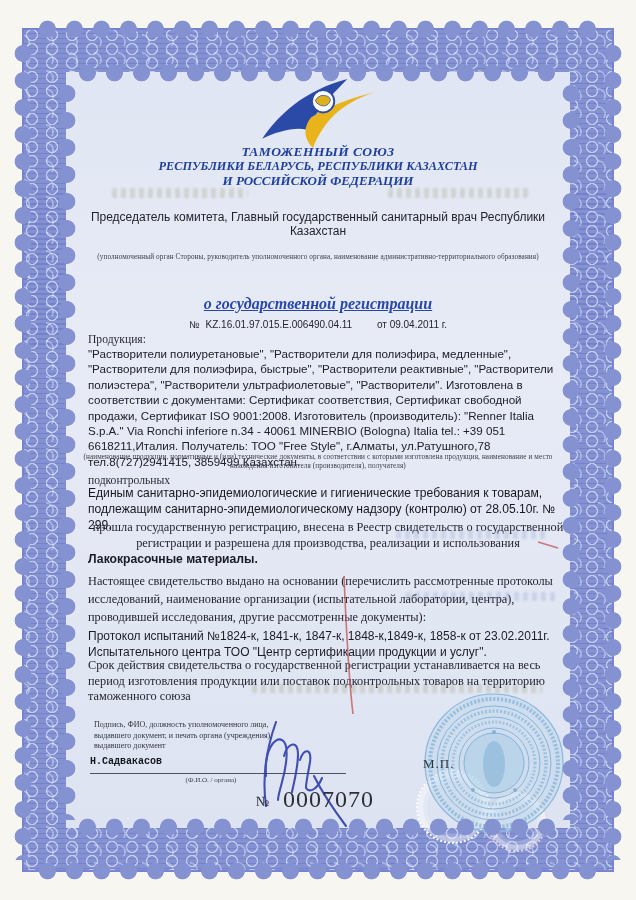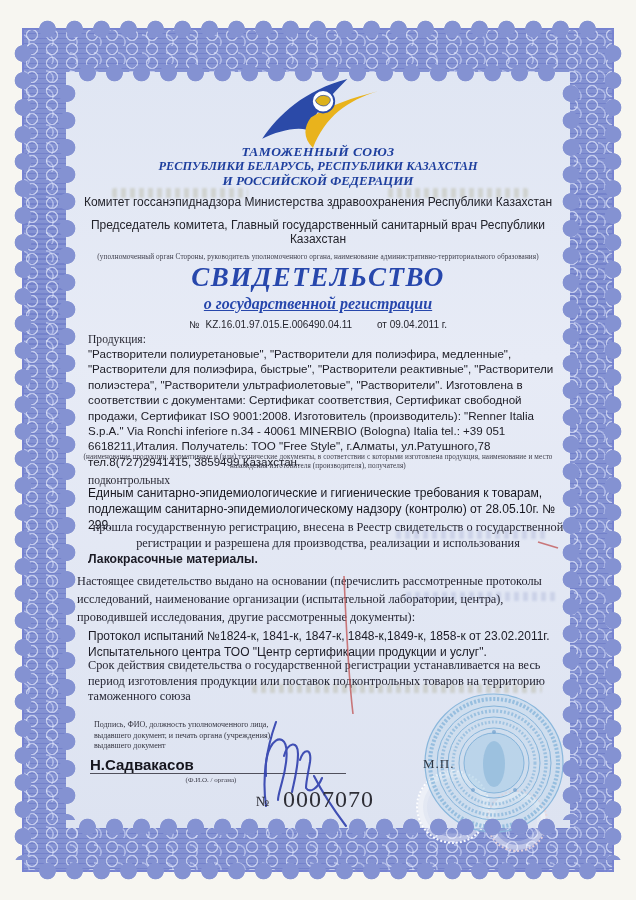--- a/index.html
+++ b/index.html
@@ -64,58 +64,56 @@
       <path d="M10 60 C26 36 52 12 94 1 C76 19 62 35 54 51 C42 48 24 53 10 60 Z" fill="#2b4aa8"></path>
       <path d="M124 13 C94 22 72 38 60 69 C50 59 51 48 58 39 C76 27 100 19 124 13 Z" fill="#e9b31c"></path>
       <circle cx="70" cy="23" r="11" fill="#ffffff" stroke="#2b4aa8" stroke-width="1.8"></circle>
       <path d="M62.5 22 q4 -7 12 -4 q4 2 2 6 q-3 5 -9 3 q-5 -2 -5 -5 z" fill="#ddb21c" stroke="#2b4aa8" stroke-width="0.7"></path>
     </svg>
 
     <div class="abs ctr ser hdr-blue" style="top:72px;font-size:13.5px;letter-spacing:.4px;">ТАМОЖЕННЫЙ СОЮЗ</div>
     <div class="abs ctr ser hdr-blue" style="top:87px;font-size:12.3px;">РЕСПУБЛИКИ БЕЛАРУСЬ, РЕСПУБЛИКИ КАЗАХСТАН</div>
     <div class="abs ctr ser hdr-blue" style="top:101px;font-size:13px;">И РОССИЙСКОЙ ФЕДЕРАЦИИ</div>
 
-    <div class="abs ctr" style="top:123px;font-size:12px;color:#23232b;">Комитет госсанэпиднадзора Министерства здравоохранения Республики Казахстан</div>
-    <div class="abs ctr" style="top:138px;font-size:12px;color:#23232b;margin-top:8px;">Председатель комитета, Главный государственный санитарный врач Республики Казахстан</div>
+    <div class="abs ctr" style="top:138px;font-size:12px;color:#23232b;">Председатель комитета, Главный государственный санитарный врач Республики Казахстан</div>
 
     <div class="abs ctr ser tiny" style="top:181px;">(уполномоченный орган Стороны, руководитель уполномоченного органа, наименование административно-территориального образования)</div>
 
-    <div class="abs ctr ser" style="top:190px;font-size:27px;font-weight:bold;font-style:italic;color:#2747ac;letter-spacing:1.5px;">СВИДЕТЕЛЬСТВО</div>
     <div class="abs ctr ser" style="top:223px;font-size:16px;font-weight:bold;font-style:italic;color:#2747ac;text-decoration:underline;">о государственной регистрации</div>
 
     <div class="abs ctr" style="top:247px;font-size:10px;color:#25252e;">
       <span>№</span>
       <span style="margin-left:3px;">KZ.16.01.97.015.Е.006490.04.11</span>
       <span style="margin-left:22px;">от 09.04.2011 г.</span>
     </div>
 
     <div class="abs ser" style="left:22px;top:261px;font-size:11.6px;color:#2b2b36;">Продукция:</div>
     <div class="abs body-sans" style="left:22px;top:274px;width:478px;">"Растворители полиуретановые", "Растворители для полиэфира, медленные", "Растворители для полиэфира, быстрые", "Растворители реактивные", "Растворители полиэстера", "Растворители ультрафиолетовые", "Растворители". Изготовлена в соответствии с документами: Сертификат соответствия, Сертификат свободной продажи, Сертификат ISO 9001:2008. Изготовитель (производитель): "Renner Italia S.p.A." Via Ronchi inferiore n.34 - 40061 MINERBIO (Bologna) Italia tel.: +39 051 6618211,Италия. Получатель: ТОО "Free Style", г.Алматы, ул.Ратушного,78 тел.8(727)2941415, 3859499,Казахстан.</div>
 
     <div class="abs ctr ser tiny" style="top:381px;left:10px;right:10px;line-height:9.4px;">(наименование продукции, нормативные и (или) технические документы, в соответствии с которыми изготовлена продукция, наименование и место нахождения изготовителя (производителя), получателя)</div>
 
     <div class="abs ser" style="left:22px;top:402px;font-size:11.6px;color:#2b2b36;">подконтрольных</div>
     <div class="abs" style="left:22px;top:413px;width:486px;font-size:12.1px;line-height:16px;color:#17171f;">Единым санитарно-эпидемиологические и гигиенические требования к товарам, подлежащим санитарно-эпидемиологическому надзору (контролю) от 28.05.10г. № 299.</div>
 
     <div class="abs ser body-ser" style="left:22px;top:447px;width:480px;">прошла государственную регистрацию, внесена в Реестр свидетельств о государственной регистрации и разрешена для производства, реализации и использования</div>
     <div class="abs" style="left:22px;top:480px;font-size:12.2px;font-weight:bold;color:#1a1a24;">Лакокрасочные материалы.</div>
 
-    <div class="abs ser" style="left:11px;top:500px;width:476px;font-size:12.3px;line-height:18.2px;color:#262633;">Настоящее свидетельство выдано на основании (перечислить рассмотренные протоколы исследований, наименование организации (испытательной лаборатории, центра), проводившей исследования, другие рассмотренные документы):</div>
+    <div class="abs ser" style="left:22px;top:500px;width:476px;font-size:12.3px;line-height:18.2px;color:#262633;">Настоящее свидетельство выдано на основании (перечислить рассмотренные протоколы исследований, наименование организации (испытательной лаборатории, центра), проводившей исследования, другие рассмотренные документы):</div>
     <div class="abs" style="left:22px;top:557px;font-size:12px;color:#1c1c26;">Протокол испытаний №1824-к, 1841-к, 1847-к, 1848-к,1849-к, 1858-к от 23.02.2011г.</div>
     <div class="abs" style="left:22px;top:573px;font-size:12px;color:#1c1c26;">Испытательного центра ТОО "Центр сертификации продукции и услуг".</div>
 
     <div class="abs ser" style="left:22px;top:586px;width:488px;font-size:12.3px;line-height:15.5px;color:#262633;padding-top:0;margin-top:0;top:586px;">Срок действия свидетельства о государственной регистрации устанавливается на весь период изготовления продукции или поставок подконтрольных товаров на территорию таможенного союза</div>
 
     <div class="abs ser" style="left:28px;top:648px;font-size:8px;line-height:10.6px;color:#33333f;">
       <div>Подпись, ФИО, должность уполномоченного лица,</div>
       <div>выдавшего документ, и печать органа (учреждения),</div>
       <div>выдавшего документ</div>
     </div>
 
-    <div class="abs" style="left:24px;top:684px;font-size:15px;font-weight:bold;color:#16161e;">Н.Садвакасов</div>
+    <div class="abs" style="left:24px;top:684px;font-size:10px;font-weight:bold;color:#16161e;font-family:Liberation Mono, monospace;">Н.Садвакасов</div>
     <div class="sig-line" style="left:24px;top:701px;width:256px;"></div>
     <div class="abs ser ctr" style="left:70px;top:704px;width:150px;right:auto;font-size:7px;color:#3c3c49;">(Ф.И.О. / органа)</div>
 
     <svg class="abs" style="left:176px;top:642px;" width="120" height="116" viewBox="0 0 120 116">
       <g fill="none" stroke="#2f3fae" stroke-width="2.1" stroke-linecap="round" opacity=".9">
         <path d="M34 8 C24 36 20 64 24 92"></path>
         <path d="M24 62 C22 38 32 22 40 26 C48 30 44 54 40 68 C38 76 36 82 36 86"></path>
         <path d="M42 42 C46 28 56 26 56 40 C56 54 52 68 50 78"></path>
         <path d="M58 46 C62 34 70 34 68 48 C66 60 64 68 64 74 C68 80 76 74 80 64"></path>
         <path d="M72 62 C80 78 92 96 104 112"></path>

